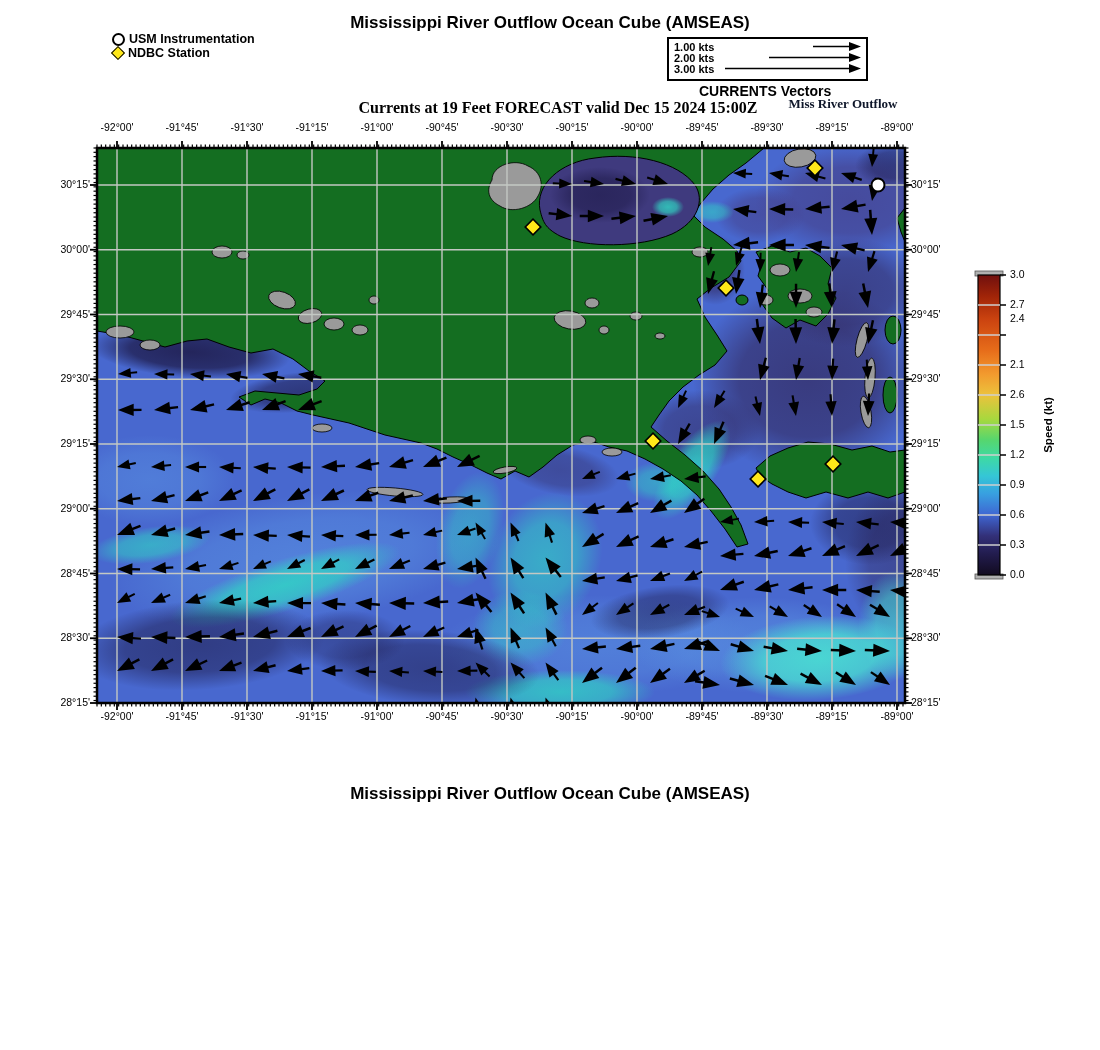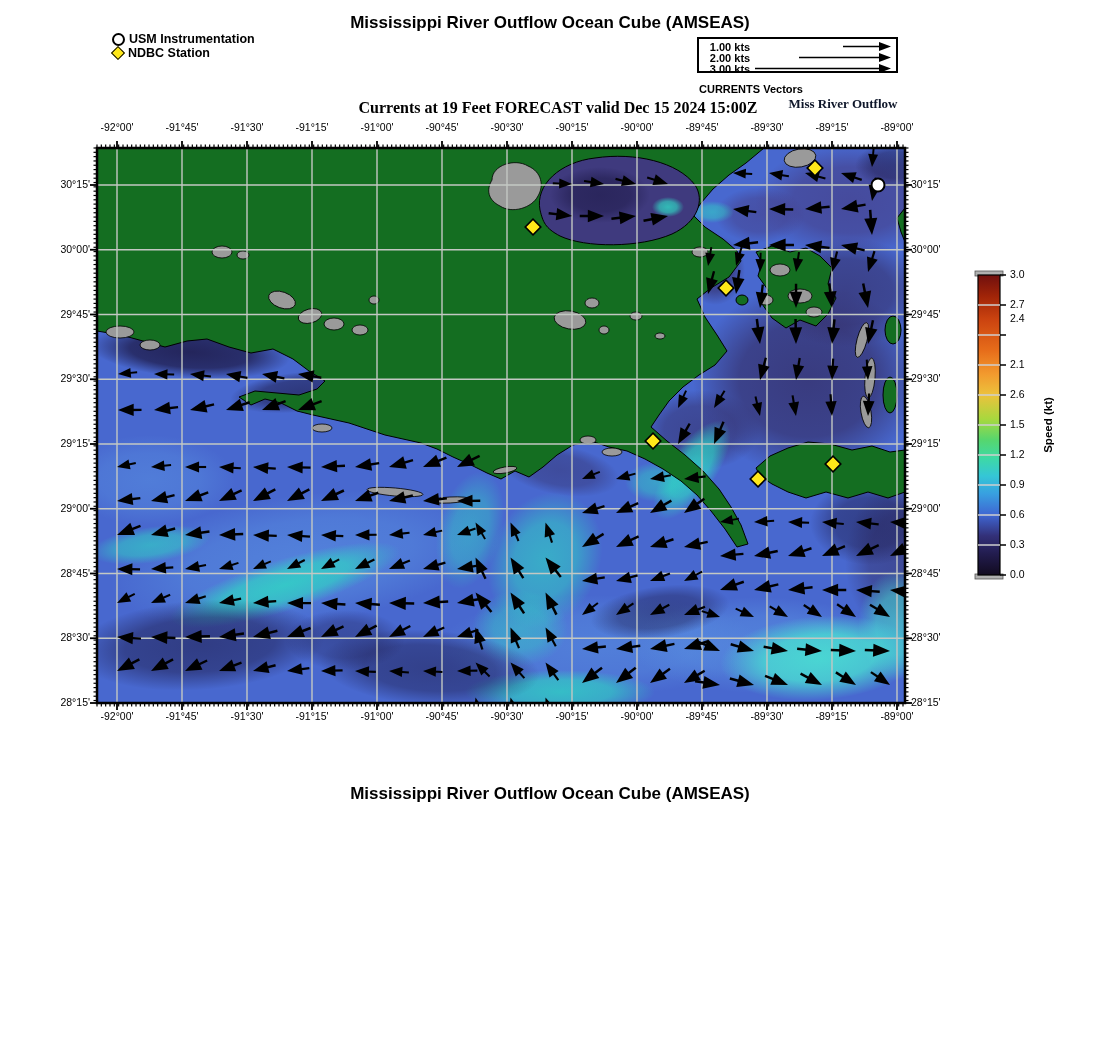--- a/index.html
+++ b/index.html
@@ -8,21 +8,21 @@
   .figtitle{width:1100px;text-align:center;font-weight:bold;font-size:17px;color:#000;}
   .subtitle{width:1100px;text-align:center;font-weight:bold;font-size:16px;font-family:"Liberation Serif",serif;color:#000;padding-left:8px;}
   .legend-row{display:flex;align-items:center;gap:4px;height:14px;}
   .legend-label{font-weight:bold;font-size:12.5px;color:#000;}
   .usm-circ{width:9px;height:9px;border:2px solid #000;border-radius:50%;background:#fff;display:inline-block;}
   .ndbc-diam{width:8px;height:8px;border:1.5px solid #000;background:#ffe819;display:inline-block;transform:rotate(45deg);margin:0 1px;}
   .vecbox{border:2.5px solid #000;background:#fff;padding:2px 5px 2px 5px;box-sizing:border-box;}
   .vecrow{display:flex;align-items:center;height:11px;}
   .veclabel{font-weight:bold;font-size:11px;width:52px;color:#000;}
   .vecarrowarea{flex:1;height:11px;position:relative;}
-  .veccaption{font-weight:bold;font-size:11px;color:#000;}
+  .veccaption{font-weight:bold;font-size:14px;color:#000;}
   .regionlabel{font-weight:bold;font-size:13px;font-family:"Liberation Serif",serif;color:#0f172a;text-align:center;}
   .xlab,.ylab,.cblab{font-size:10.5px;color:#000;white-space:nowrap;}
   .xlab{width:64px;text-align:center;}
   .ylab{width:54px;}
   .ylab.left{text-align:right;}
   .ylab.right{text-align:left;}
   .cblab{width:34px;text-align:left;}
   .cbtitle{font-weight:bold;font-size:11.5px;color:#000;transform:translate(-50%,-50%) rotate(-90deg);white-space:nowrap;}
 </style>
 </head>
@@ -1189,21 +1189,21 @@
   <div class="legend-row">
     <span class="usm-circ"></span>
     <span class="legend-label">USM Instrumentation</span>
   </div>
   <div class="legend-row">
     <span class="ndbc-diam"></span>
     <span class="legend-label">NDBC Station</span>
   </div>
 </div>
 
-<div class="abs vecbox" id="vecbox" style="left:697px;top:37px;width:201px;height:36px;text-align:center;">
+<div class="abs vecbox" id="vecbox" style="left:667px;top:37px;width:201px;height:44px;">
     <div class="vecrow">
       <span class="veclabel">1.00 kts</span>
       <span class="vecarrowarea">
         <svg width="138" height="11" style="position: absolute; right: 0px; top: 0px;">
           <line x1="90" y1="5.5" x2="128" y2="5.5" stroke="#000" stroke-width="1.3"></line>
           <path d="M138,5.5 L126,1 L126,10 Z" fill="#000"></path>
         </svg>
       </span>
     </div>
     <div class="vecrow">

